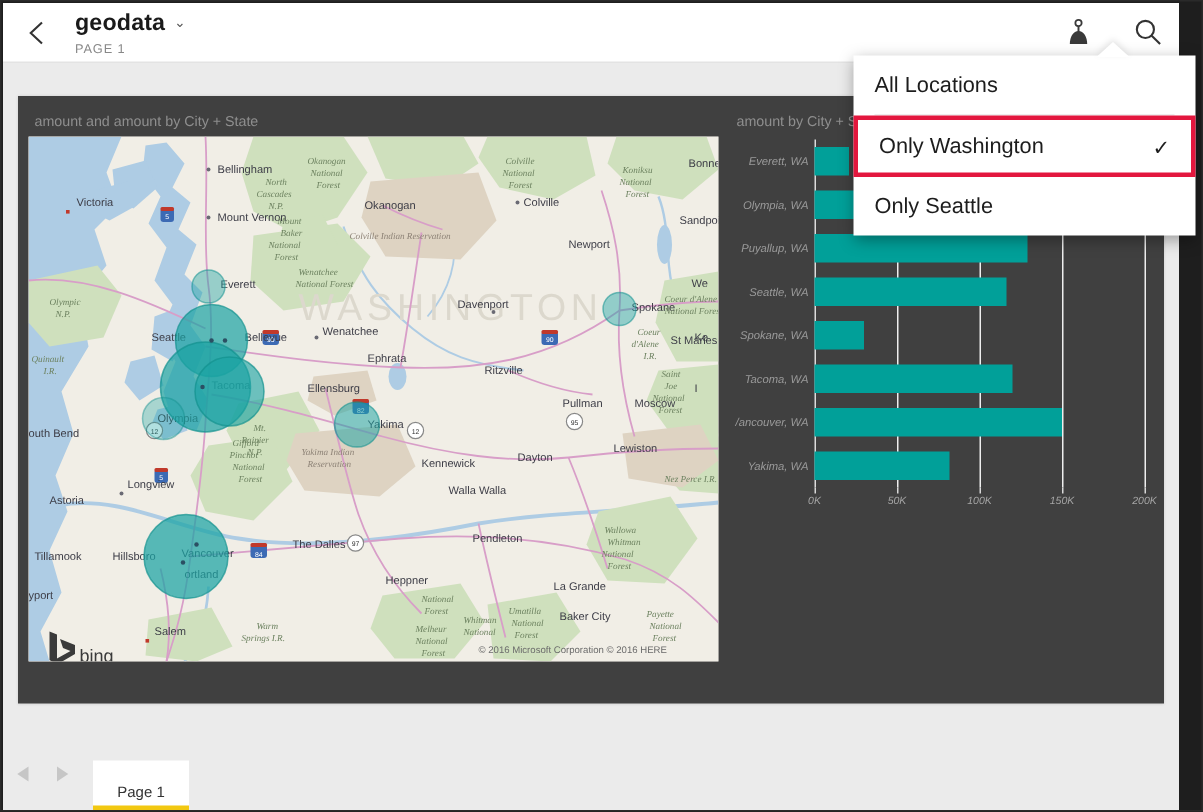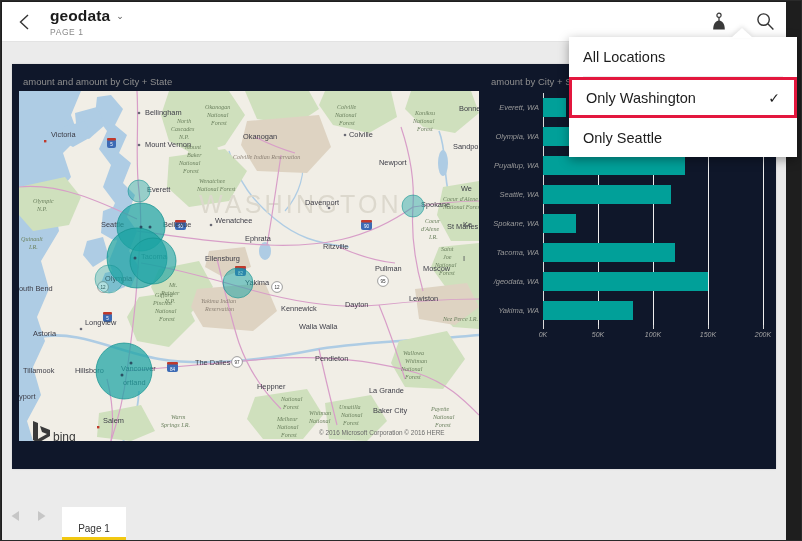--- a/index.html
+++ b/index.html
@@ -48,21 +48,21 @@
     width: 46px; height: 40px; display:flex; align-items:center; justify-content:center;
     cursor: pointer;
   }
   
   #body-area {
     position: absolute; left:1px; top:41px; width:786px; height:458px;
     background: #ebebeb;
   }
   #canvas {
     position: absolute; left: 10px; top: 22px; width: 764px; height: 405px;
-    background: #0f172a;
+    background: #404040;
     box-shadow: 0 0 2px rgba(0,0,0,.12);
   }
   
   #map-visual {
     position: absolute; left: 7px; top: 10px; width: 460px; height: 375px;
   }
   .vis-title {
     font-size: 9.5px; color: #8e8e8e; padding: 2px 2px 4px 4px;
     font-family: "Liberation Sans", sans-serif;
   }
@@ -494,21 +494,21 @@
                   <div class="bar" style="width: 33px; background: rgb(1, 160, 153);"></div>
                 </div>
               </div>
               <div class="cat-row" style="top: 145px;">
                 <div class="cat-label">Tacoma, WA</div>
                 <div class="bar-track">
                   <div class="bar" style="width: 132px; background: rgb(1, 160, 153);"></div>
                 </div>
               </div>
               <div class="cat-row" style="top: 174px;">
-                <div class="cat-label">/geodata, WA</div>
+                <div class="cat-label">/ancouver, WA</div>
                 <div class="bar-track">
                   <div class="bar" style="width: 165px; background: rgb(1, 160, 153);"></div>
                 </div>
               </div>
               <div class="cat-row" style="top: 203px;">
                 <div class="cat-label">Yakima, WA</div>
                 <div class="bar-track">
                   <div class="bar" style="width: 90.2px; background: rgb(1, 160, 153);"></div>
                 </div>
               </div>

